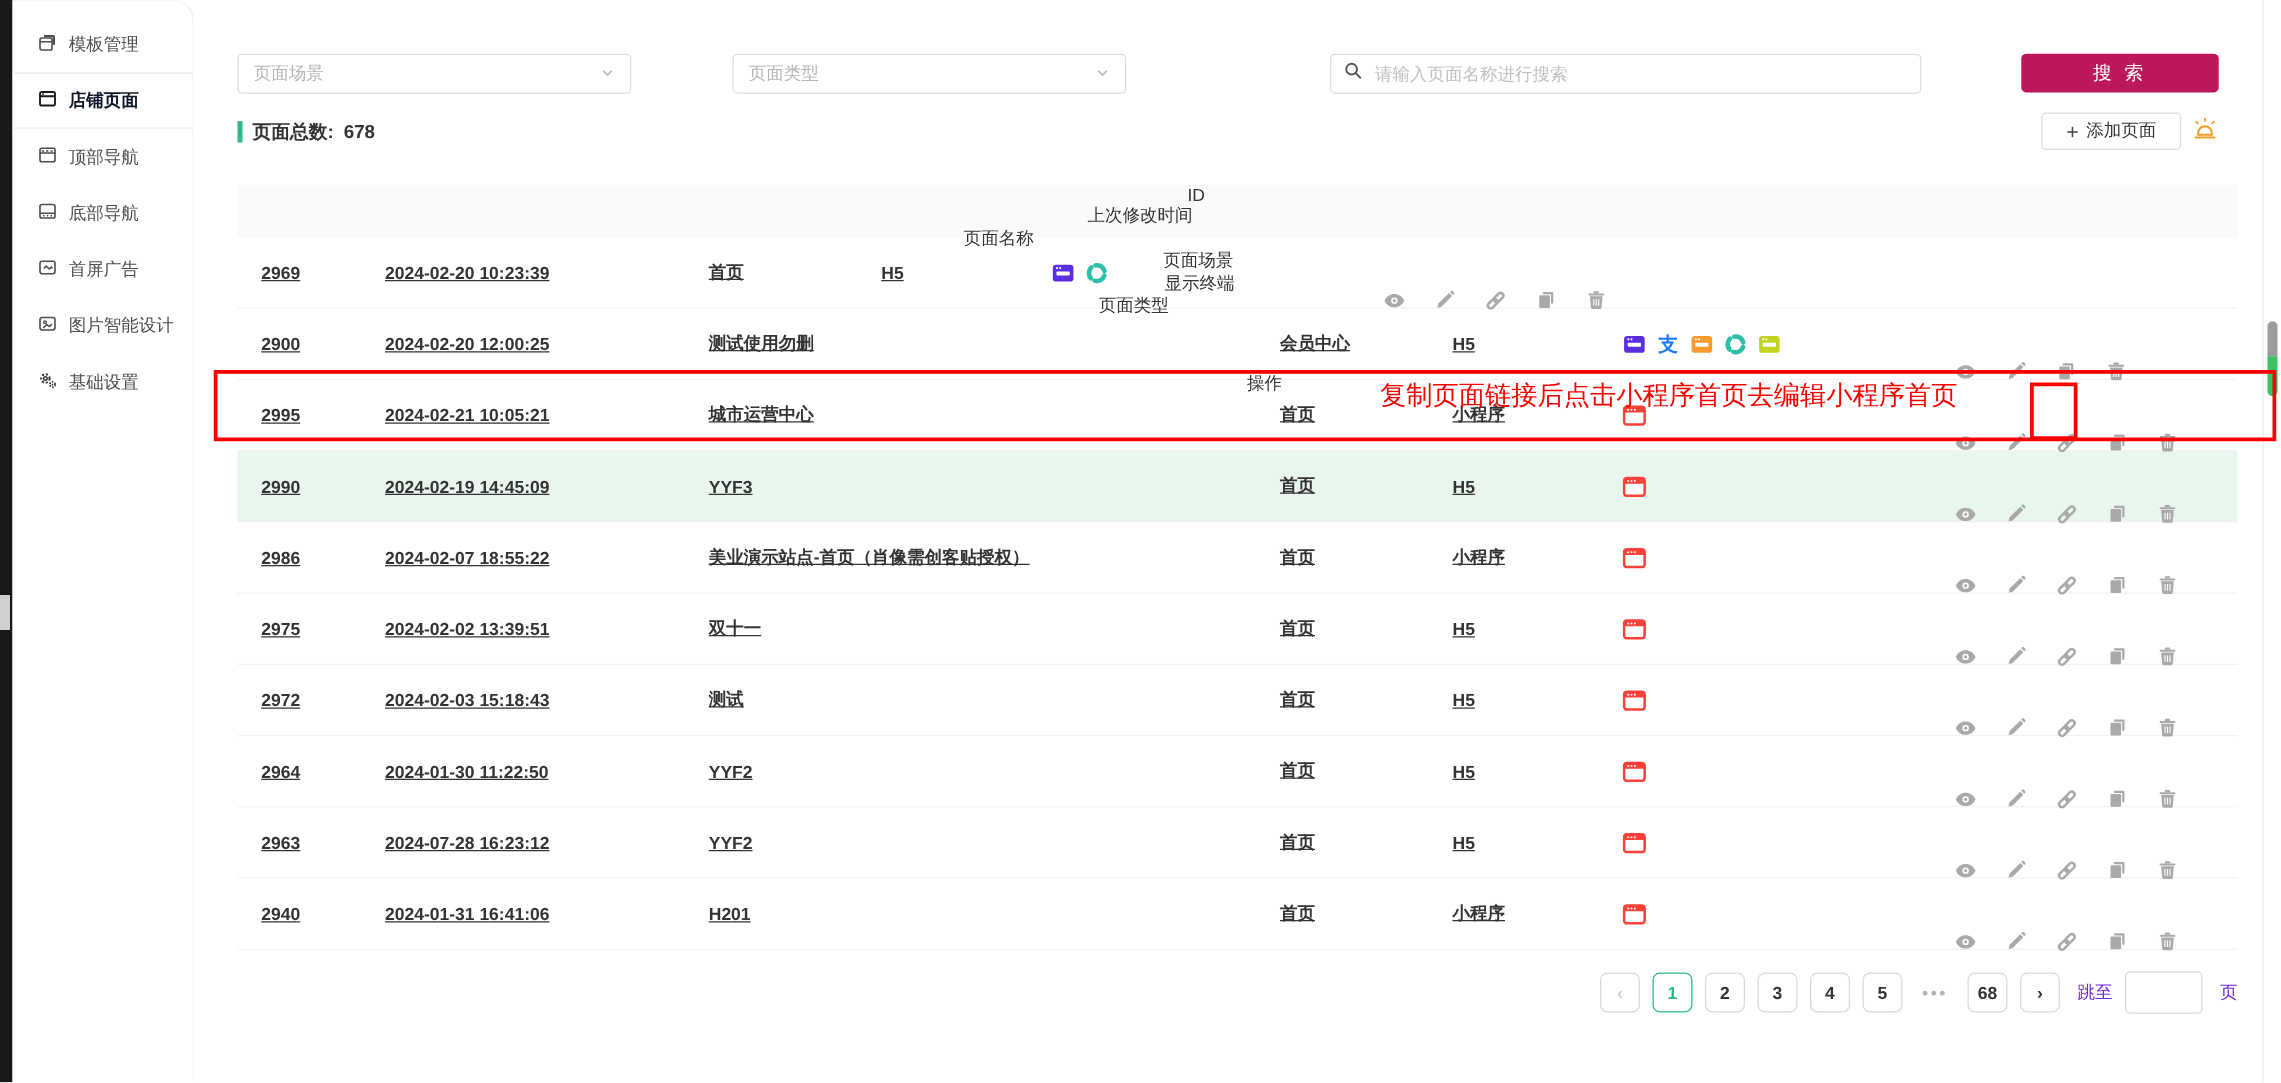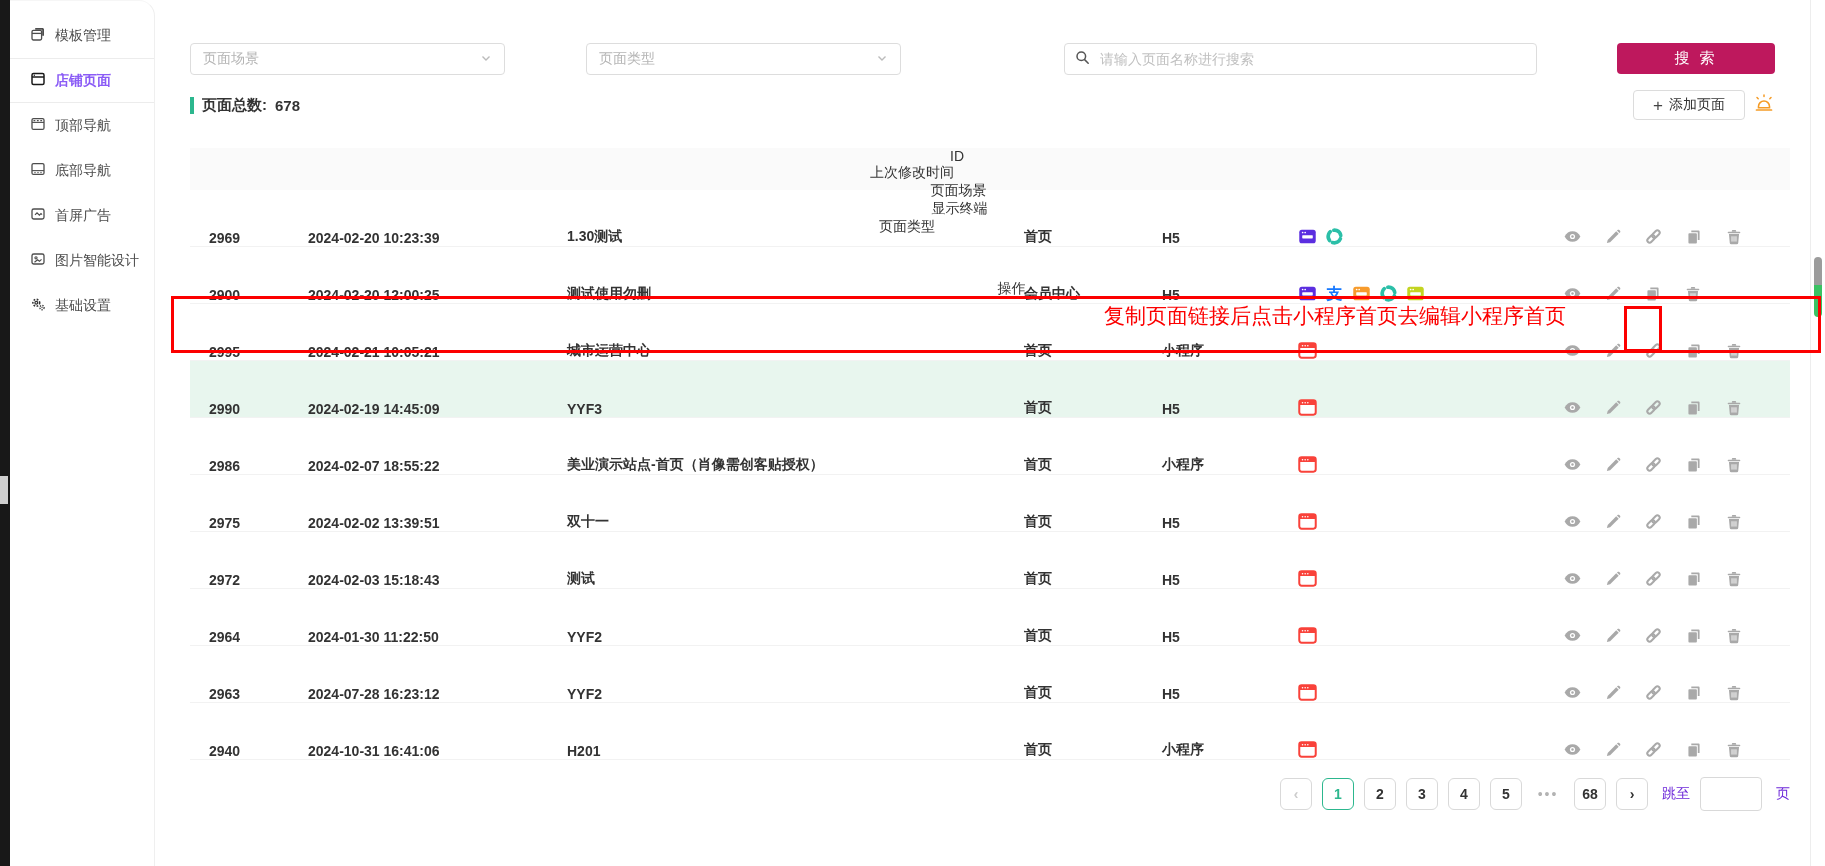--- a/index.html
+++ b/index.html
@@ -9,21 +9,21 @@
   
   #left-strip{position:absolute;left:0;top:0;width:10px;height:866px;background:#181818;}
   #strip-mark{position:absolute;left:0;top:476px;width:8px;height:28px;background:#cfcfcf;}
 
   
   #sidebar{position:absolute;left:10px;top:0;width:145px;height:866px;background:#fff;
            border-right:1px solid #efefef;border-top:1px solid #f6f6f6;border-top-right-radius:16px;
            padding-top:12px;box-sizing:border-box;}
   .side-item{height:45px;display:flex;align-items:center;gap:9px;padding-left:20px;
              font-size:14px;color:#4d4d4d;cursor:pointer;box-sizing:border-box;}
-  .side-item.active{font-weight:700;color:#8b5cf6;border-top:1px solid #ececec;border-bottom:1px solid #ececec;}
+  .side-item.active{font-weight:700;color:#0f172a;border-top:1px solid #ececec;border-bottom:1px solid #ececec;}
   .side-item svg{flex:0 0 auto;}
 
   
   .select-box{position:absolute;top:43px;height:32px;border:1px solid #ddd;border-radius:4px;
               background:#fff;display:flex;align-items:center;justify-content:space-between;
               padding:0 12px;box-sizing:border-box;font-size:14px;color:#b5b5b5;cursor:pointer;}
   #search-box{position:absolute;left:1064px;top:43px;width:473px;height:32px;border:1px solid #ddd;
               border-radius:4px;background:#fff;display:flex;align-items:center;gap:8px;
               padding:0 10px;box-sizing:border-box;}
   #search-box input{border:none;outline:none;flex:1;font-size:14px;color:#333;
@@ -40,22 +40,22 @@
   #add-btn{position:absolute;left:1633px;top:90px;width:112px;height:30px;border:1px solid #dcdcdc;
            border-radius:4px;background:#fff;display:flex;align-items:center;justify-content:center;
            gap:6px;font-size:14px;color:#333;cursor:pointer;box-sizing:border-box;font-family:inherit;}
   #add-btn .plus{font-size:17px;color:#444;line-height:1;}
   #alarm{position:absolute;left:1753px;top:92px;cursor:pointer;}
 
   
   #table{position:absolute;left:190px;top:148px;width:1600px;}
   .t-head{display:flex;height:42px;background:#fafafa;align-items:center;font-size:14px;
           color:#333;font-weight:500;padding-left:19px;box-sizing:border-box;flex-direction:column;}
-  .t-row{display:flex;height:57px;align-items:flex-end;border-bottom:1px solid #f2f2f2;
-         font-size:14px;color:#333;font-weight:700;padding-left:19px;box-sizing:border-box;background:#fff;}
+  .t-row{display:flex;height:57px;align-items:center;border-bottom:1px solid #f2f2f2;
+         font-size:14px;color:#333;font-weight:700;padding-left:19px;box-sizing:border-box;background:#fff;text-decoration:underline;}
   .t-row.hl{background:#e8f6ee;}
   .c0{width:99px;}.c1{width:259px;}.c2{width:457px;}.c3{width:138px;}.c4{width:136px;}
   .c5{width:241px;display:flex;align-items:center;gap:8px;}
   .c6{flex:1;display:flex;align-items:center;gap:22px;padding-left:24px;box-sizing:border-box;margin-top:44px;}
   .act{color:#a9a9a9;display:inline-flex;cursor:pointer;}
   .type-ic{display:inline-flex;}
 
   
   #pagination{position:absolute;left:190px;top:777px;width:1600px;display:flex;
               justify-content:flex-end;align-items:center;gap:10px;}
@@ -193,30 +193,30 @@
         <path d="M5.5 14.5a5.5 5.5 0 0 1 11 0v1.2h-11z" fill="none" stroke="#f59b25" stroke-width="1.6"></path>
         <path d="M3.5 18h15" stroke="#f59b25" stroke-width="1.7" stroke-linecap="round"></path>
         <path d="M11 4.6V2.9M5.2 6.7L4 5.5M16.8 6.7L18 5.5" stroke="#f59b25" stroke-width="1.5" stroke-linecap="round"></path>
       </svg>
   </span>
 
   <div id="table">
     <div class="t-head" id="t-head">
         <div class="c0">ID</div>
         <div class="c1">上次修改时间</div>
+        <div class="c2">页面名称</div>
         <div class="c3">页面场景</div>
         <div class="c4">显示终端</div>
         <div class="c5">页面类型</div>
         <div class="c6">操作</div>
       </div>
     <div id="t-body">
         <div class="t-row">
           <div class="c0">2969</div>
           <div class="c1">2024-02-20 10:23:39</div>
-          <div class="c2">1.30测试</div>
           <div class="c3">首页</div>
           <div class="c4">H5</div>
           <div class="c5">
             <span class="type-ic">
               <svg width="19" height="19" viewBox="0 0 18 18">
                 <rect x="1.2" y="2.6" width="15.6" height="12.8" rx="2.4" fill="#5b2ee0"></rect>
                 <circle cx="4.4" cy="5.2" r=".8" fill="#fff"></circle>
                 <circle cx="6.8" cy="5.2" r=".8" fill="#fff"></circle>
                 <rect x="4" y="7.8" width="10" height="3" rx=".6" fill="#fff"></rect>
               </svg>
@@ -717,21 +717,21 @@
                 <path d="M4.4 6.6h11.2l-.9 10a1.6 1.6 0 0 1-1.6 1.4H6.9a1.6 1.6 0 0 1-1.6-1.4z" fill="currentColor"></path>
                 <rect x="3" y="4.2" width="14" height="1.7" rx=".8" fill="currentColor"></rect>
                 <path d="M7.6 3.4c0-.7.5-1.2 1.2-1.2h2.4c.7 0 1.2.5 1.2 1.2v.8H7.6z" fill="currentColor"></path>
                 <path d="M7.8 9.2v5.9M10 9.2v5.9M12.2 9.2v5.9" stroke="#fff" stroke-width="1"></path>
               </svg>
             </span>
           </div>
         </div>
         <div class="t-row">
           <div class="c0">2940</div>
-          <div class="c1">2024-10-31 16:41:06</div>
+          <div class="c1">2024-01-31 16:41:06</div>
           <div class="c2">H201</div>
           <div class="c3">首页</div>
           <div class="c4">小程序</div>
           <div class="c5">
             <span class="type-ic">
               <svg width="19" height="19" viewBox="0 0 18 18">
                 <rect x="1.2" y="2.2" width="15.6" height="13.6" rx="2.2" fill="#fff" stroke="#f9423a" stroke-width="1.9"></rect>
                 <path d="M1.2 4.4c0-1.2 1-2.2 2.2-2.2h11.2c1.2 0 2.2 1 2.2 2.2v2.3H1.2z" fill="#f9423a"></path>
                 <circle cx="4.3" cy="4.5" r=".75" fill="#fff"></circle>
                 <circle cx="6.8" cy="4.5" r=".75" fill="#fff"></circle>

